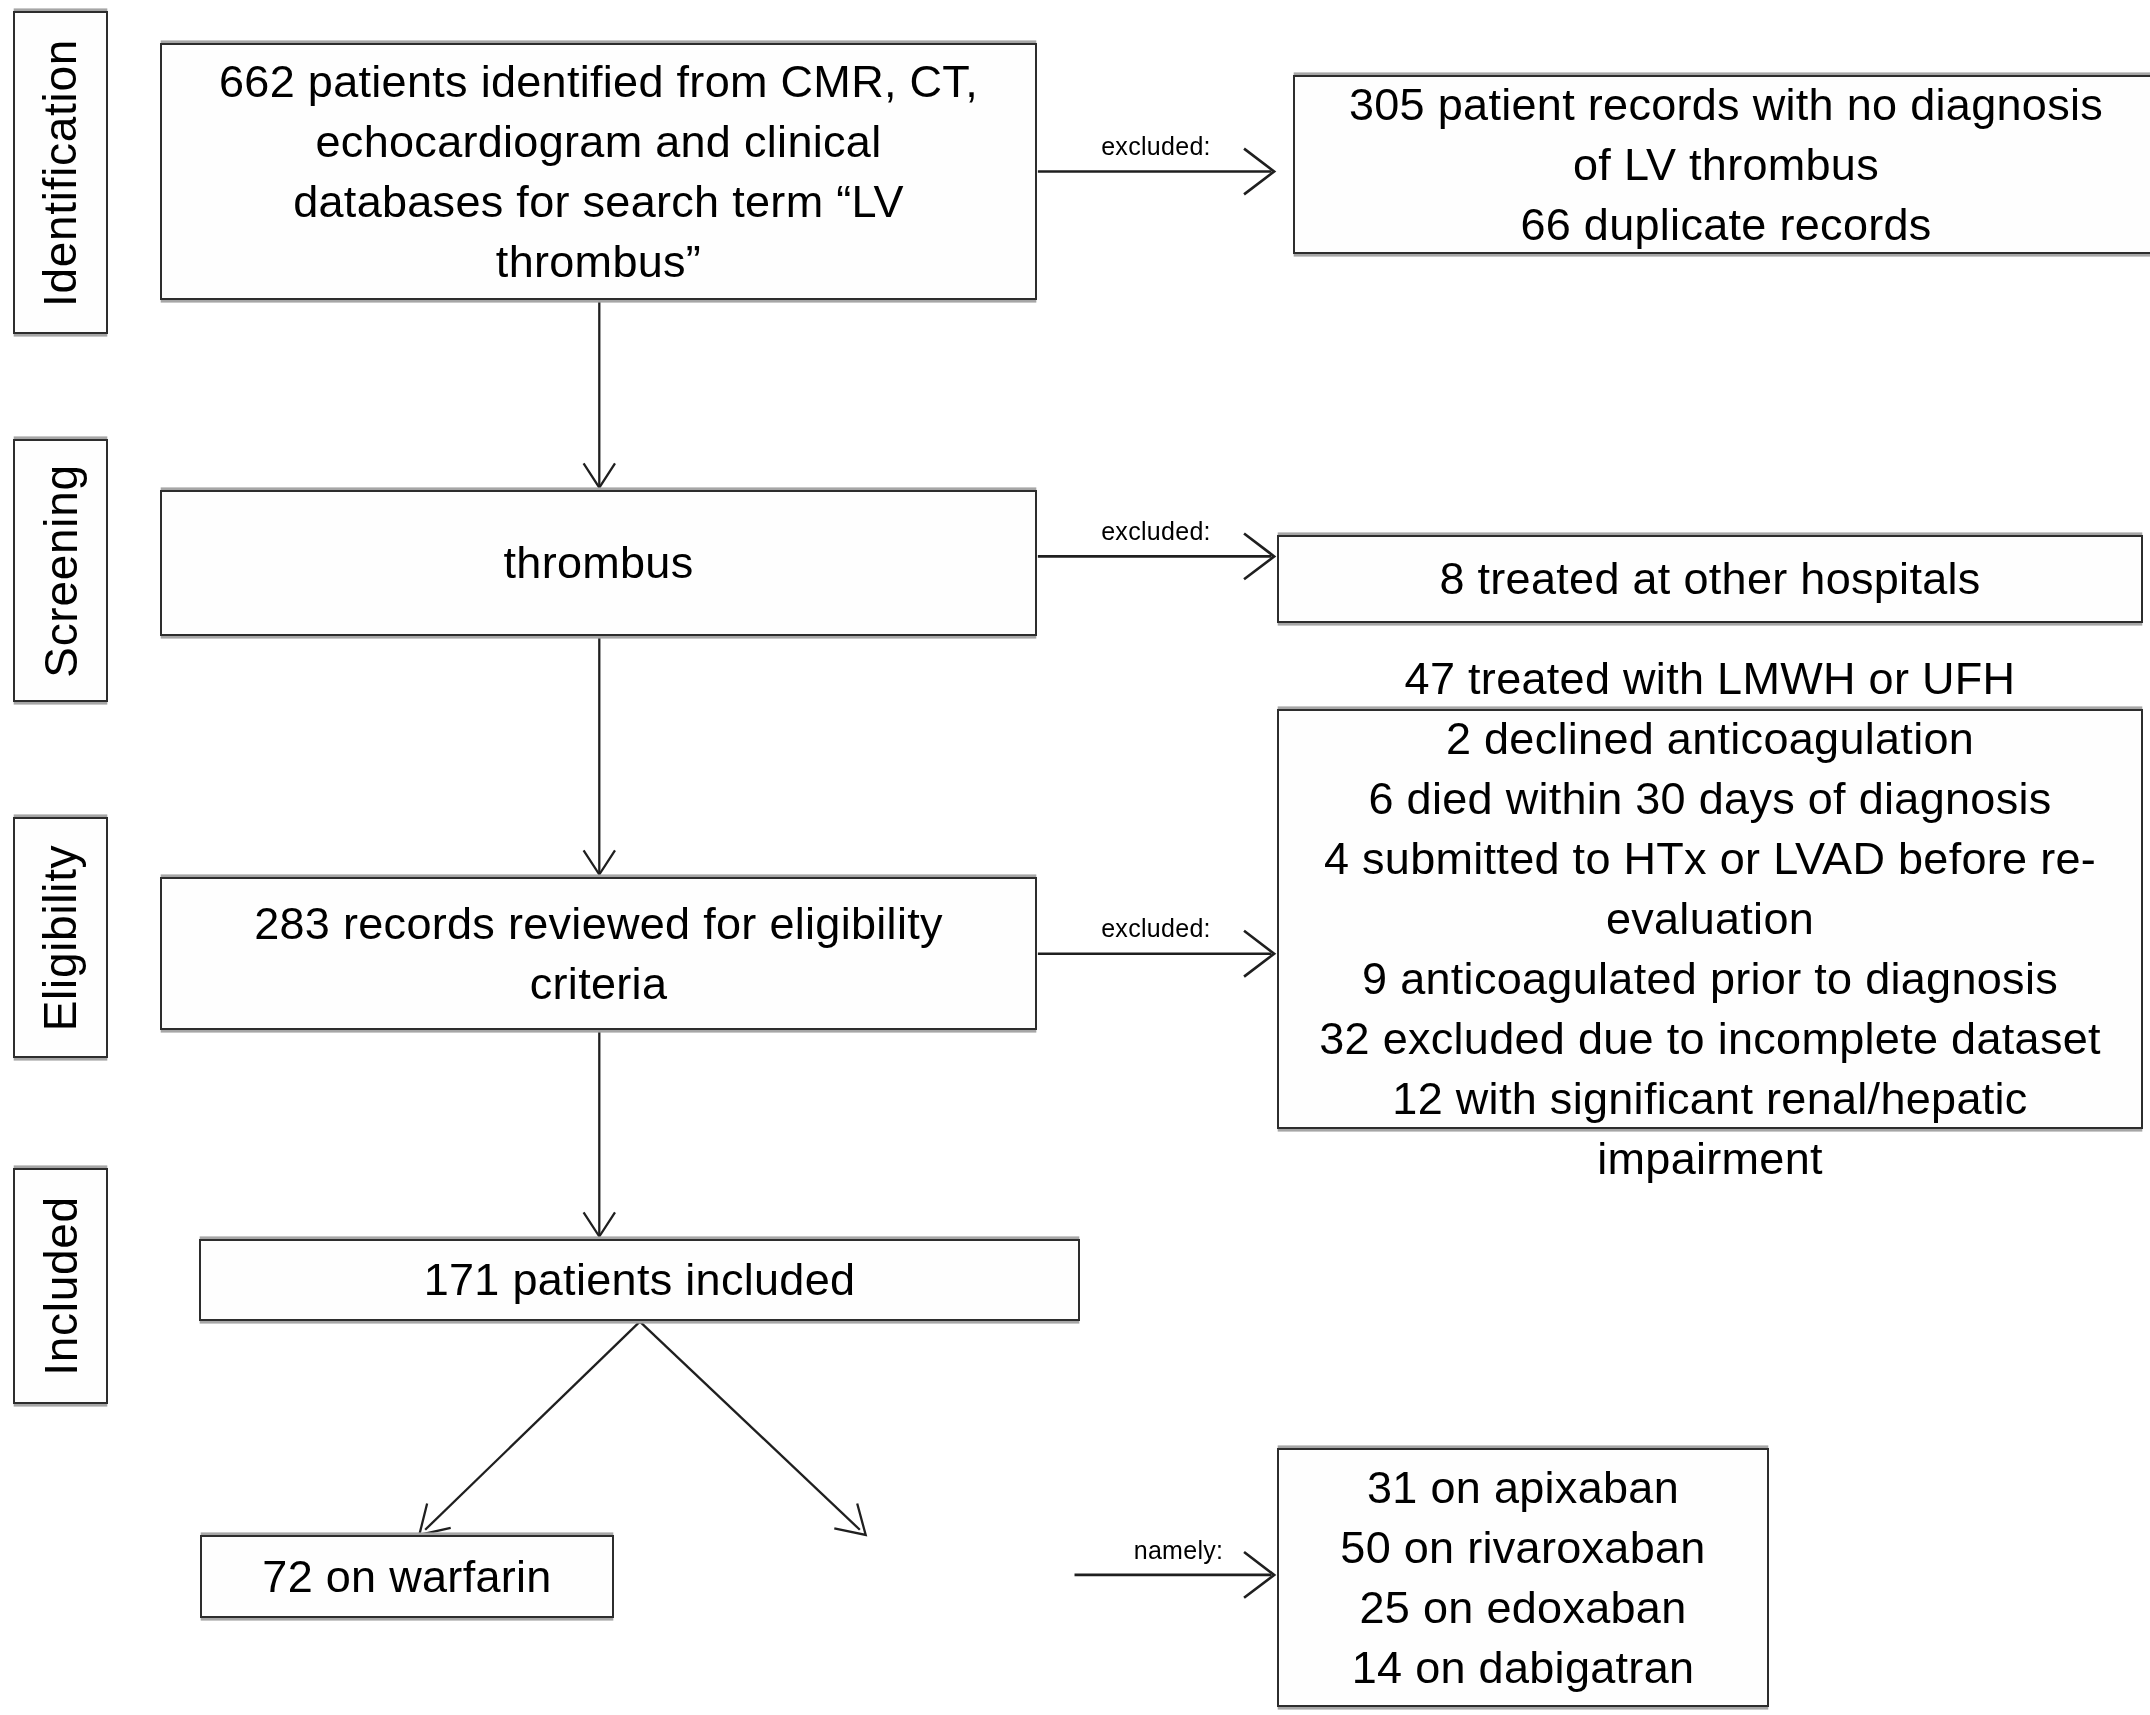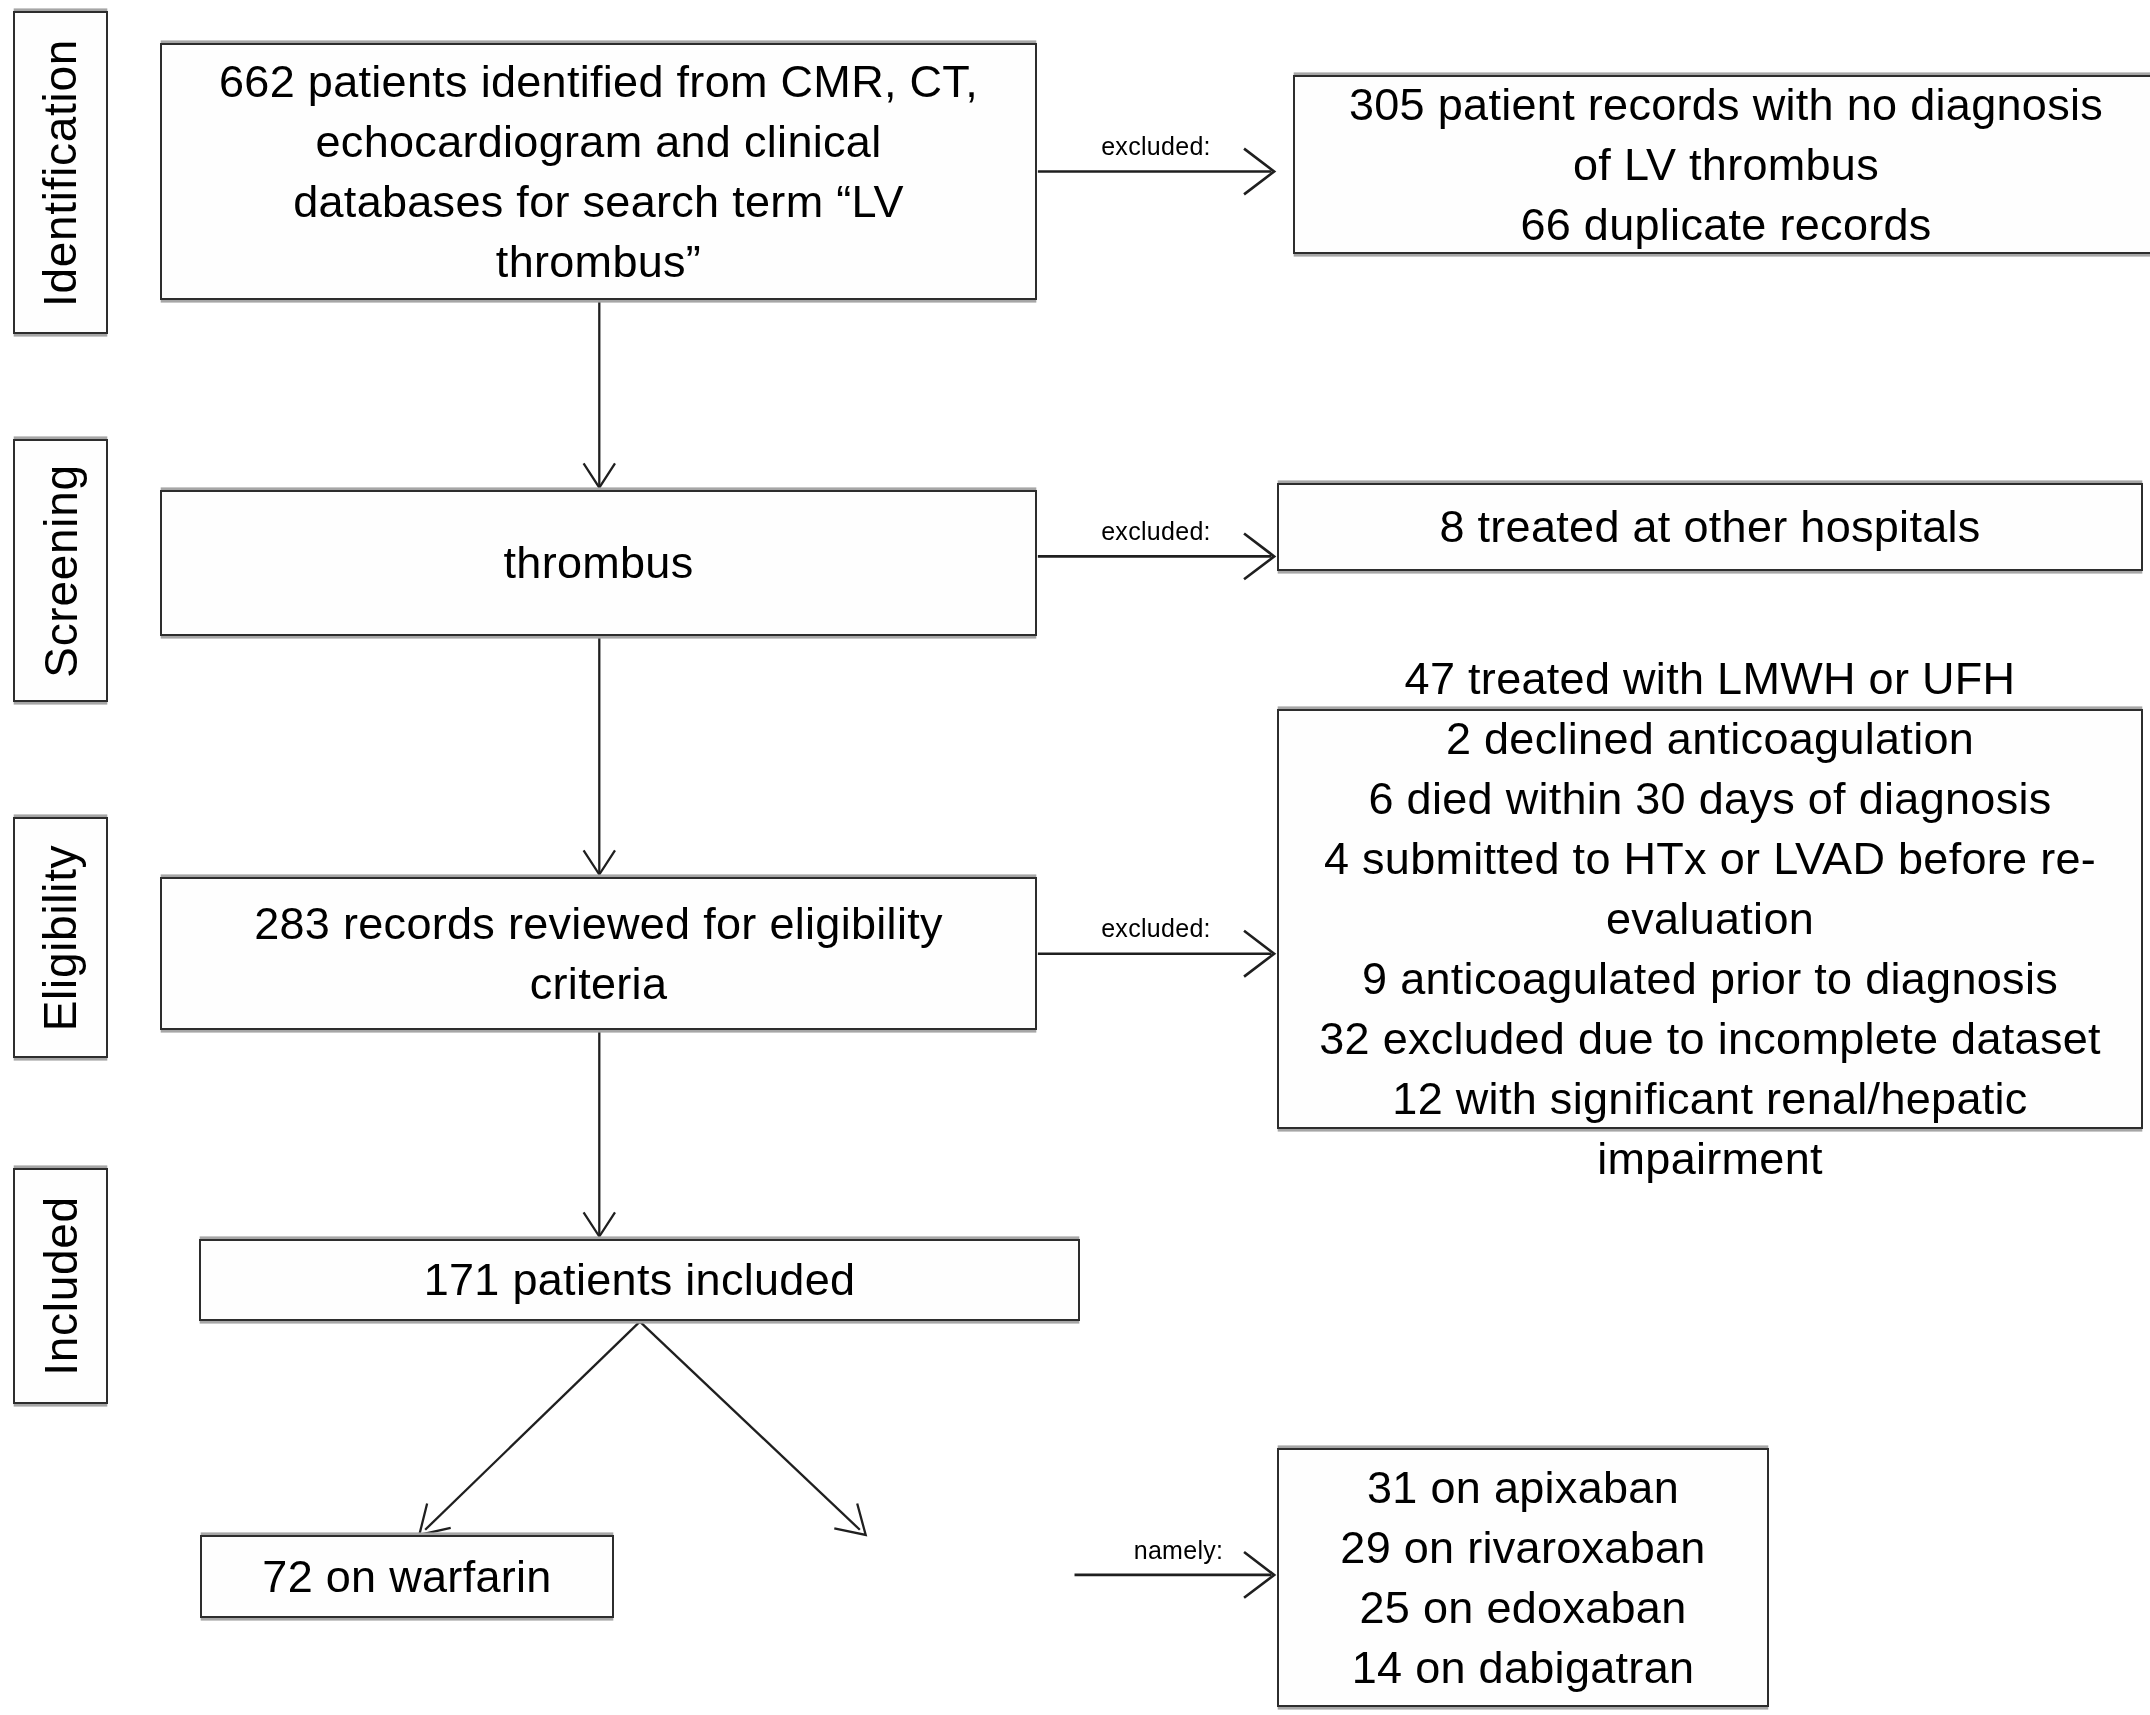--- a/index.html
+++ b/index.html
@@ -122,37 +122,37 @@
     </div>
   <div class="box" style="left:200px; top:1535px; width:414px; height:83px">
       <div>72 on warfarin</div>
     </div>
 
   <div class="box" style="left:1293px; top:75px; width:866px; height:179px">
       <div>305 patient records with no diagnosis</div>
       <div>of LV thrombus</div>
       <div>66 duplicate records</div>
     </div>
-  <div class="box" style="left:1277px; top:483px; width:866px; height:88px">
+  <div class="box" style="left:1277px; top:535px; width:866px; height:88px">
       <div>8 treated at other hospitals</div>
     </div>
   <div class="box" style="left:1277px; top:709px; width:866px; height:420px">
       <div>47 treated with LMWH or UFH</div>
       <div>2 declined anticoagulation</div>
       <div>6 died within 30 days of diagnosis</div>
       <div>4 submitted to HTx or LVAD before re-</div>
       <div>evaluation</div>
       <div>9 anticoagulated prior to diagnosis</div>
       <div>32 excluded due to incomplete dataset</div>
       <div>12 with significant renal/hepatic</div>
       <div>impairment</div>
     </div>
   <div class="box" style="left:1277px; top:1448px; width:492px; height:259px">
       <div>31 on apixaban</div>
-      <div>29 on rivaroxaban</div>
+      <div>50 on rivaroxaban</div>
       <div>25 on edoxaban</div>
       <div>14 on dabigatran</div>
     </div>
 
   <div class="arrow-label" style="left:1048px; top:127px; width:216px">excluded:</div>
   <div class="arrow-label" style="left:1048px; top:512px; width:216px">excluded:</div>
   <div class="arrow-label" style="left:1048px; top:909px; width:216px">excluded:</div>
   <div class="arrow-label" style="left:1087px; top:1531px; width:183px">namely:</div>
 
 </div>

